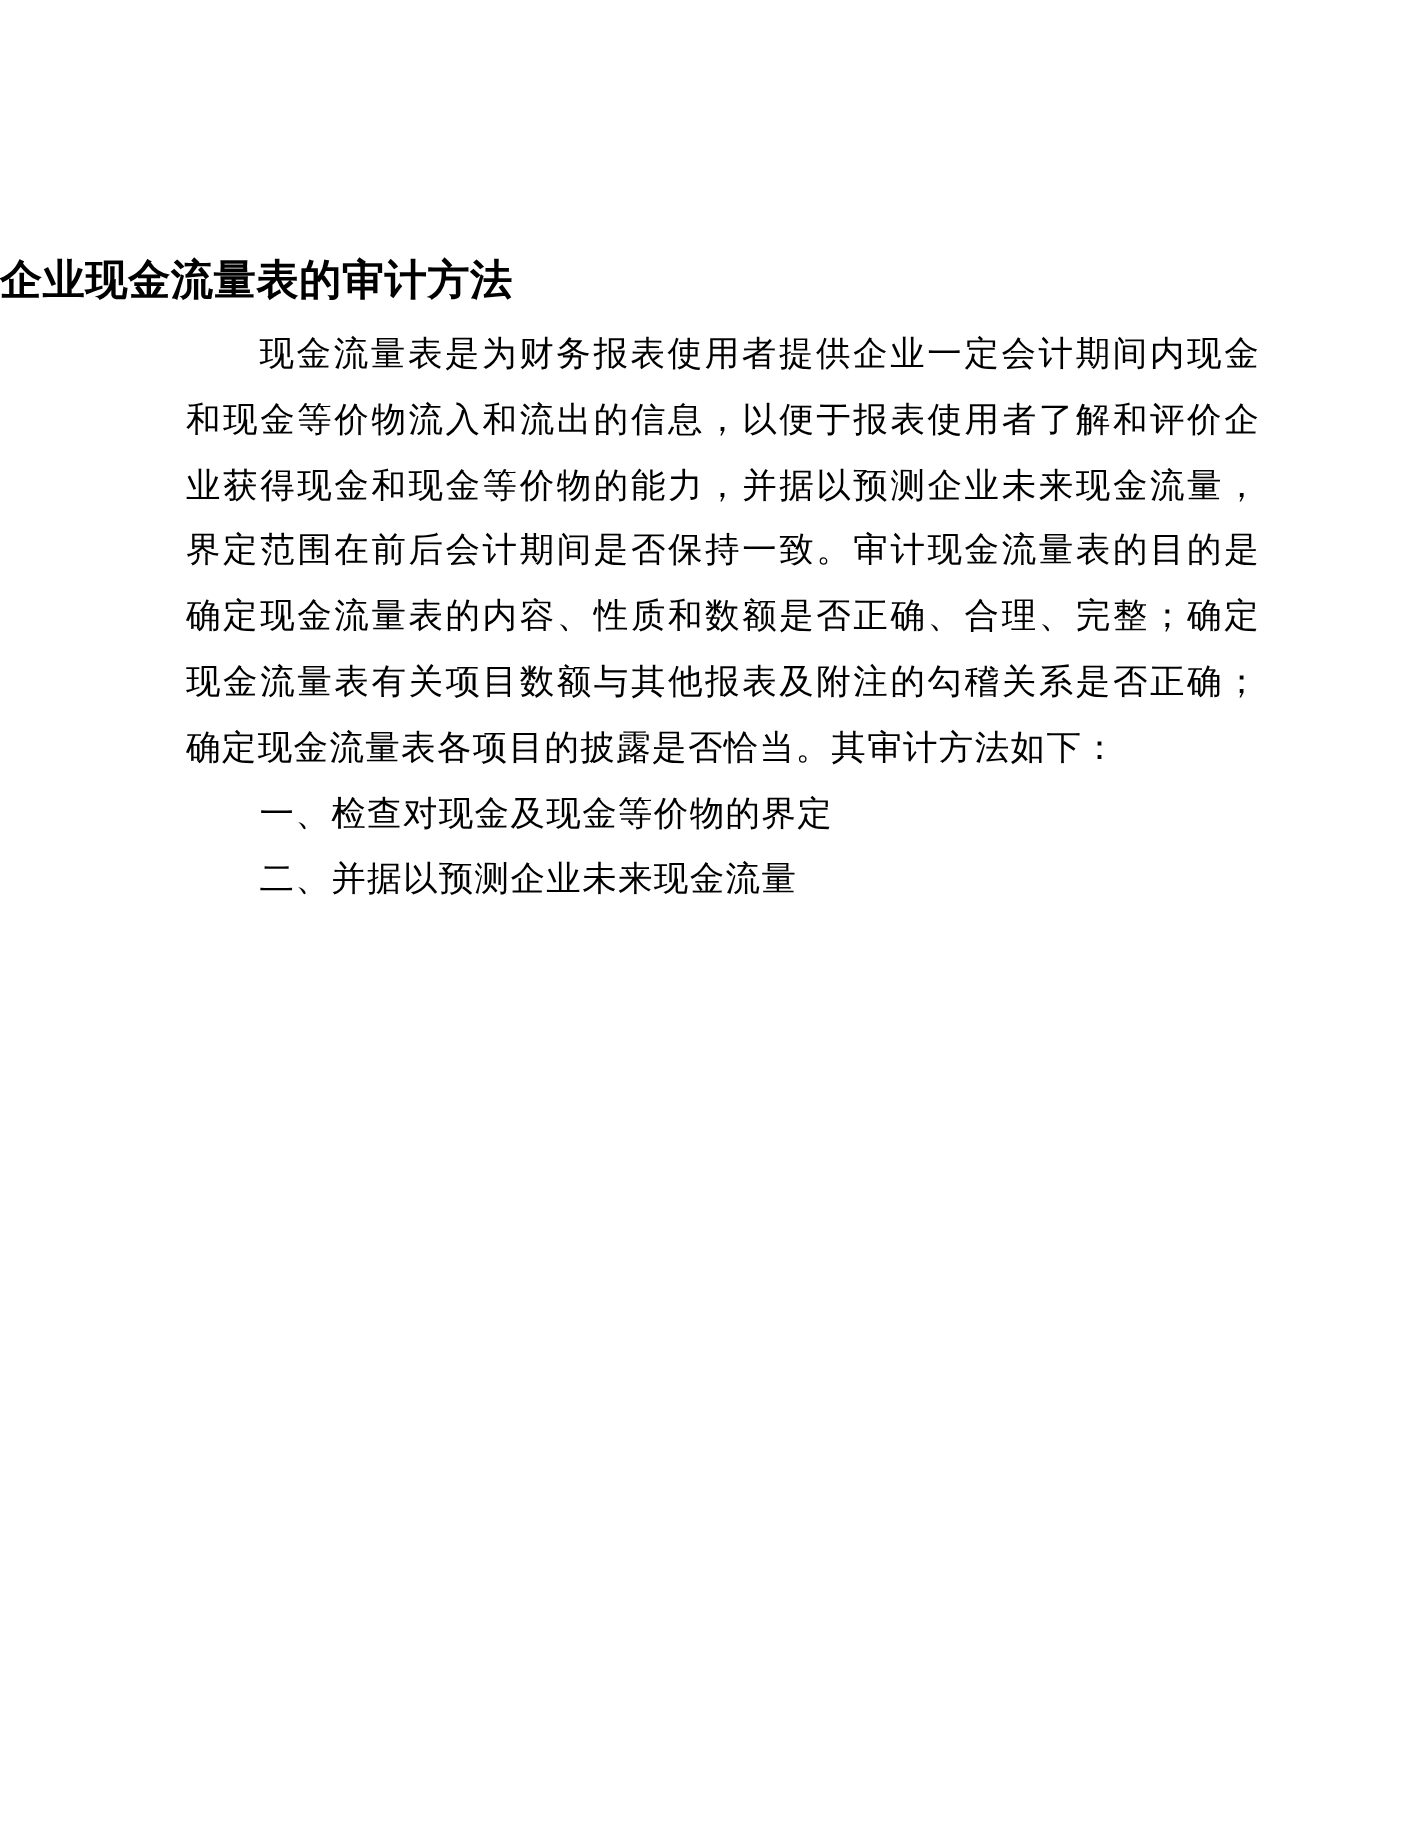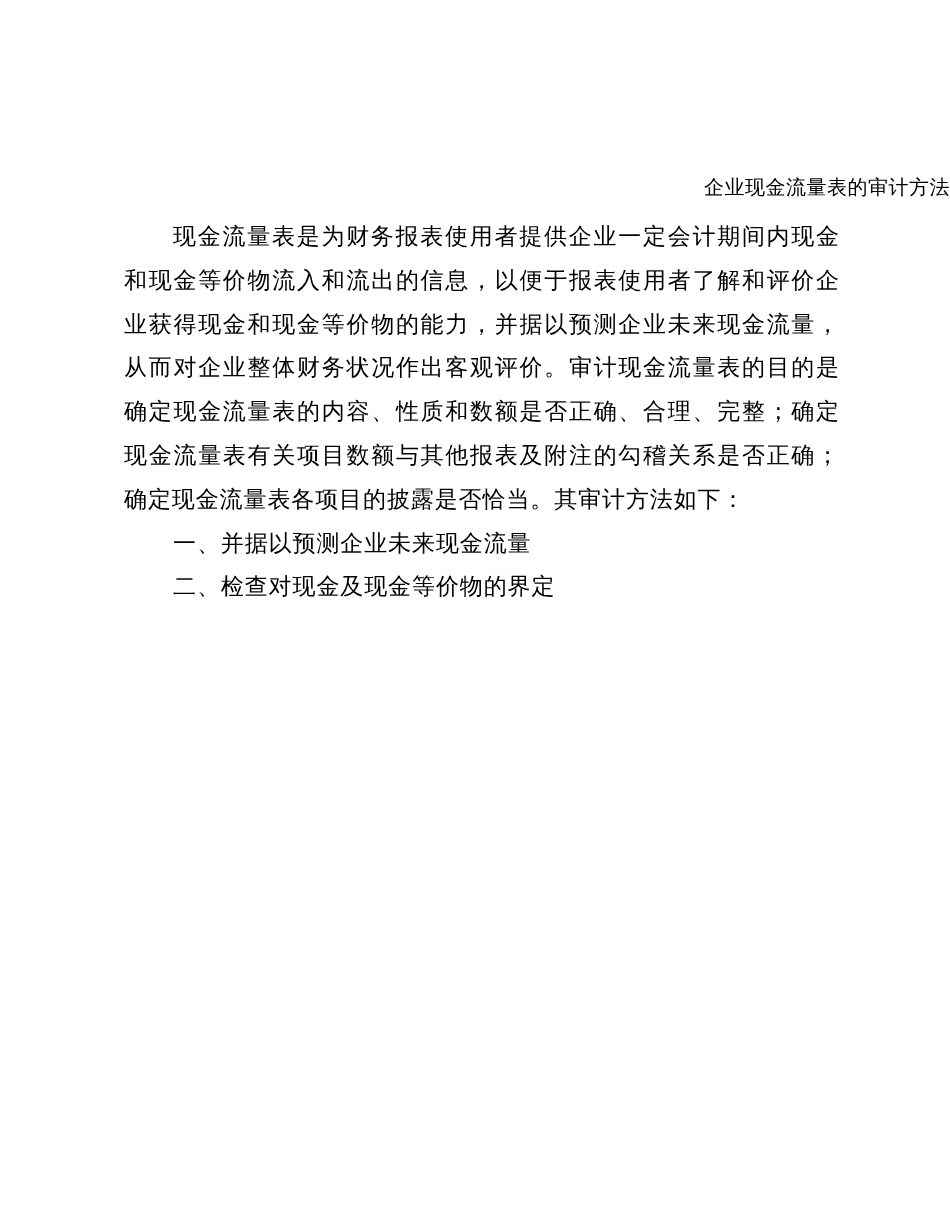--- a/index.html
+++ b/index.html
@@ -21,26 +21,26 @@
       top: 0;
       width: 950px;
       height: 1230px;
       background: #ffffff;
     }
     .title {
       position: absolute;
       left: 0;
       width: 950px;
       top: 166px;
-      text-align: right;
-      font-size: 20px;
+      text-align: left;
+      font-size: 28px;
       line-height: 42px;
       letter-spacing: 0.5px;
       margin: 0;
-      font-weight: normal;
+      font-weight: bold;
     }
     .body {
       position: absolute;
       left: 124px;
       top: 215px;
       width: 716px;
     }
     .para {
       margin: 0;
       font-size: 23px;
@@ -56,17 +56,17 @@
       text-indent: 49px;
     }
   </style>
 </head>
 <body>
 
 <div class="page">
   <h1 class="title">企业现金流量表的审计方法</h1>
 
   <div class="body">
-    <p class="para indent">现金流量表是为财务报表使用者提供企业一定会计期间内现金和现金等价物流入和流出的信息，以便于报表使用者了解和评价企业获得现金和现金等价物的能力，并据以预测企业未来现金流量，从而对企业整体财务状况作出客观评价。审计现金流量表的目的是确定现金流量表的内容、性质和数额是否正确、合理、完整；确定现金流量表有关项目数额与其他报表及附注的勾稽关系是否正确；确定现金流量表各项目的披露是否恰当。其审计方法如下：</p>
-    <p class="para heading">一、并据以预测企业未来现金流量</p>
-    <p class="para heading">二、检查对现金及现金等价物的界定</p>
+    <p class="para indent">现金流量表是为财务报表使用者提供企业一定会计期间内现金和现金等价物流入和流出的信息，以便于报表使用者了解和评价企业获得现金和现金等价物的能力，并据以预测企业未来现金流量，界定范围在前后会计期间是否保持一致。审计现金流量表的目的是确定现金流量表的内容、性质和数额是否正确、合理、完整；确定现金流量表有关项目数额与其他报表及附注的勾稽关系是否正确；确定现金流量表各项目的披露是否恰当。其审计方法如下：</p>
+    <p class="para heading">一、检查对现金及现金等价物的界定</p>
+    <p class="para heading">二、并据以预测企业未来现金流量</p>
   </div>
 </div>
 
 </body></html>

